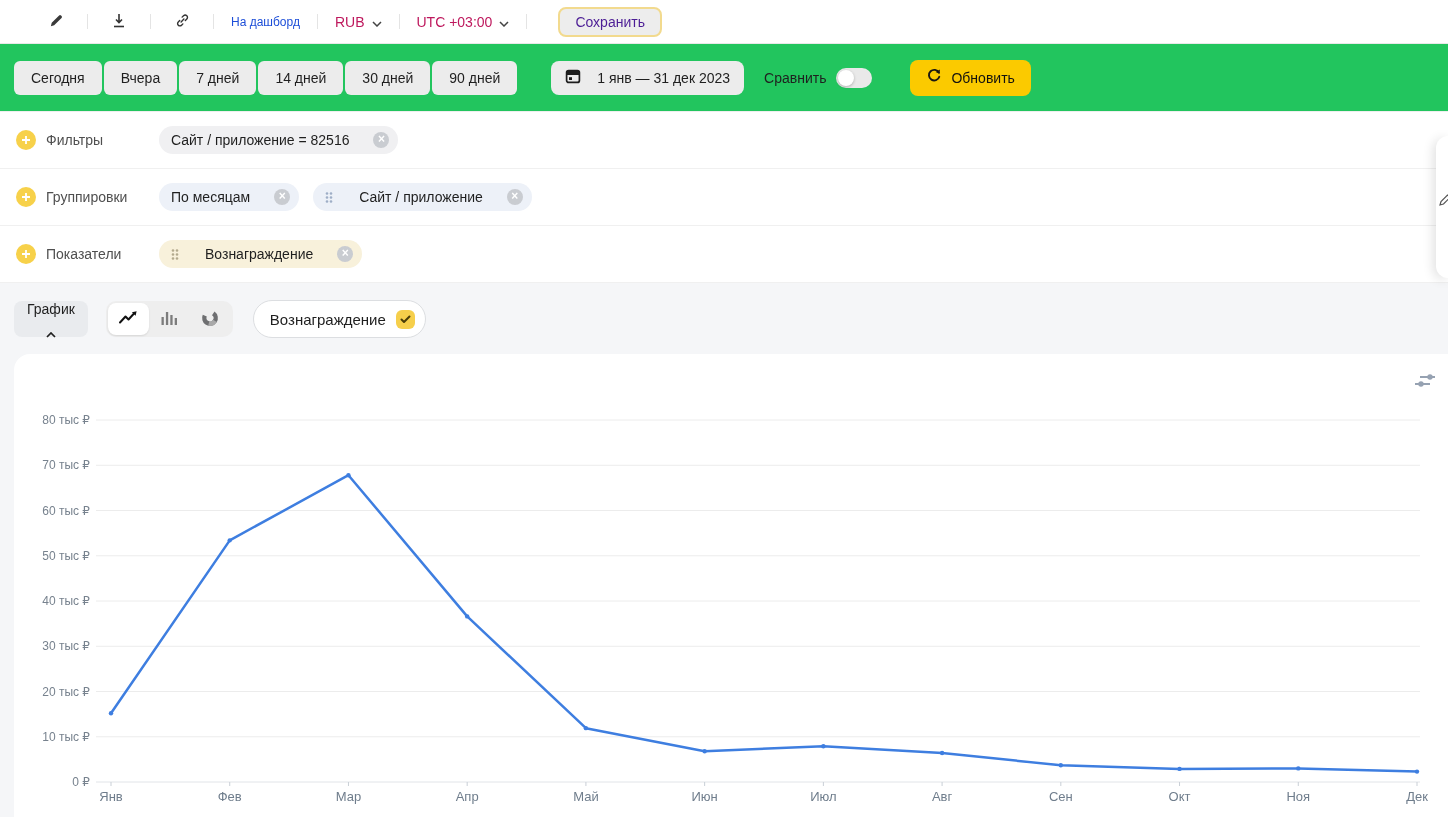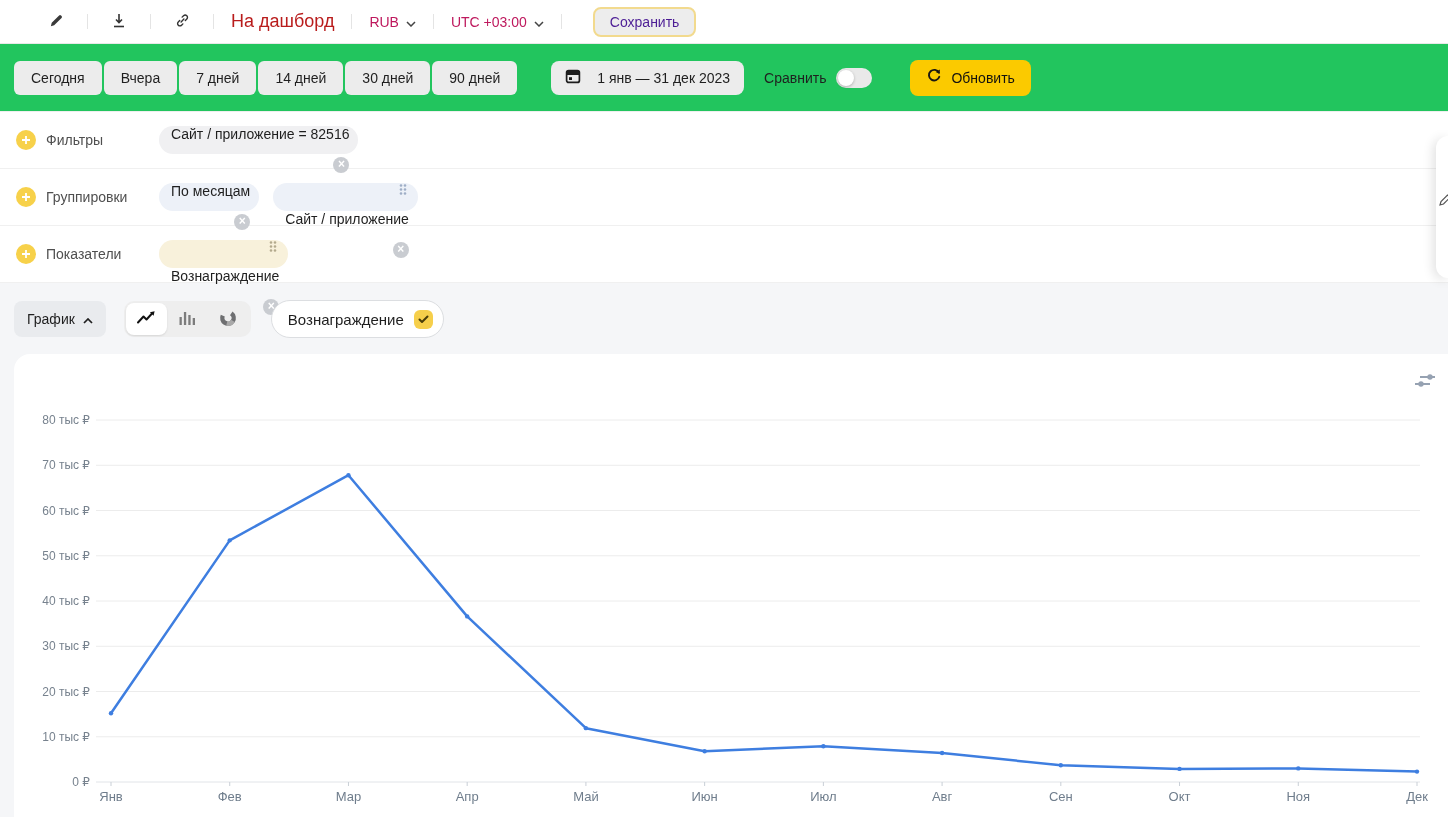--- a/index.html
+++ b/index.html
@@ -6,51 +6,51 @@
   html,body { width:1448px; height:818px; overflow:hidden; background:#fff;
     font-family:"Liberation Sans","DejaVu Sans",sans-serif; color:#1f1f1f; }
 
   button { font-family:inherit; border:none; background:none; cursor:pointer; color:inherit; }
 
   
   .hdr { height:44px; display:flex; align-items:center; padding:0 14px; border-bottom:1px solid #e9e9e9; background:#fff; }
   .hdr-title { font-size:15px; font-weight:700; color:#1c1c1c; white-space:nowrap; }
   .icon-btn { display:flex; align-items:center; justify-content:center; width:28px; height:28px; }
   .vdiv { width:1px; height:15px; background:#e4e4e4; margin:0 17px; flex:none; }
-  .hdr-link { font-size:18px; color:#b91c1c; white-space:nowrap; }
+  .hdr-link { font-size:12px; color:#1d4ed8; white-space:nowrap; }
   .drop { display:flex; align-items:center; gap:7px; font-size:14px; color:#be185d; white-space:nowrap; }
   .save-btn { height:30px; padding:0 15px; background:#ededed; border:2px solid #f2da8e; border-radius:8px; font-size:14px; color:#4c1d95;margin-left:14px; }
 
   
   .toolbar { height:68px; display:flex; align-items:center; padding:0 14px; border-bottom:1px solid #efefef; background:#22c55e; }
   .ranges { display:flex; gap:2px; }
   .range-btn { height:34px; padding:0 17px; background:#ececec; border-radius:6px; font-size:14px; color:#1f1f1f; white-space:nowrap; }
   .cal-btn { margin-left:34px; height:34px; padding:0 14px; background:#ececec; border-radius:8px; display:flex; align-items:center; gap:16px; font-size:14px; white-space:nowrap; }
   .cmp-label { margin-left:20px; font-size:14px; color:#1f1f1f; }
   .toggle { margin-left:10px; width:36px; height:20px; border-radius:10px; background:#e9e9e9; position:relative; flex:none; }
   .toggle .knob { position:absolute; left:2px; top:2px; width:16px; height:16px; border-radius:50%; background:#fff; box-shadow:0 1px 3px rgba(0,0,0,.25); }
   .refresh-btn { margin-left:38px; height:36px; padding:0 16px; background:#fbca00; border-radius:8px; display:flex; align-items:center; gap:9px; font-size:14px; font-weight:500; color:#14130f; }
 
   
   .crit-row { height:57px; display:flex; align-items:center; padding:0 16px; border-bottom:1px solid #f0f0f0; background:#fff; }
   .crit-left { width:143px; display:flex; align-items:center; gap:10px; flex:none; }
   .plus-circle { width:20px; height:20px; border-radius:50%; background:#f7d14a; display:flex; align-items:center; justify-content:center; flex:none; }
   .crit-label { font-size:14px; color:#4f4f4f; }
   .chips { display:flex; align-items:center; gap:14px; }
-  .chip { height:28px; border-radius:14px; display:inline-flex; align-items:flex-end; gap:15px; padding:0 9px 0 12px; font-size:14px; color:#1f1f1f; white-space:nowrap;flex-direction:column; }
+  .chip { height:28px; border-radius:14px; display:inline-flex; align-items:center; gap:24px; padding:0 9px 0 12px; font-size:14px; color:#1f1f1f; white-space:nowrap; }
   .chip.grey   { background:#f0f0f2; }
   .chip.blue   { background:#edf1f8; }
   .chip.yellow { background:#f8f1db; }
   .x-circle { width:16px; height:16px; border-radius:50%; background:#c9ccd1; color:#fff; font-size:12px; font-weight:700; line-height:15px; text-align:center; display:inline-block; flex:none; }
   .drag-dots { display:flex; flex:none; margin-right:2px; }
 
   
   .lower { background:#f5f6f8; height:534px; padding:17px 0 0 14px; }
   .chart-row { display:flex; align-items:center; height:38px; }
-  .view-btn { height:36px; padding:0 13px; background:#e9ebee; border-radius:8px; display:flex; align-items:center; gap:8px; font-size:14px; }
+  .view-btn { height:36px; padding:0 13px; background:#e9ebee; border-radius:8px; display:flex; align-items:center; gap:8px; font-size:14px;flex-direction:column; }
   .seg { margin-left:18px; background:#eeeeee; border-radius:10px; padding:2px; display:flex; }
   .seg-btn { width:41px; height:32px; border-radius:8px; display:flex; align-items:center; justify-content:center; }
   .seg-btn.selected { background:#fff; box-shadow:0 1px 2px rgba(0,0,0,.10); }
   .metric-pill { margin-left:20px; height:38px; background:#fff; border:1px solid #dcdee1; border-radius:19px; display:flex; align-items:center; gap:10px; padding:0 10px 0 16px; font-size:15px; }
   .check-sq { width:19px; height:19px; border-radius:6px; background:#f6cf4b; display:flex; align-items:center; justify-content:center; flex:none; }
 
   .chart-card { position:relative; margin-top:16px; width:1460px; height:480px; background:#fff; border-radius:16px; }
   .sliders-btn { position:absolute; top:18px; left:1398px; width:26px; height:20px; display:flex; align-items:center; justify-content:center; }
   #chart-svg { position:absolute; left:0; top:0; }
   .ylab { font-size:12px; fill:#77828e; font-family:"Liberation Sans","DejaVu Sans",sans-serif; }

